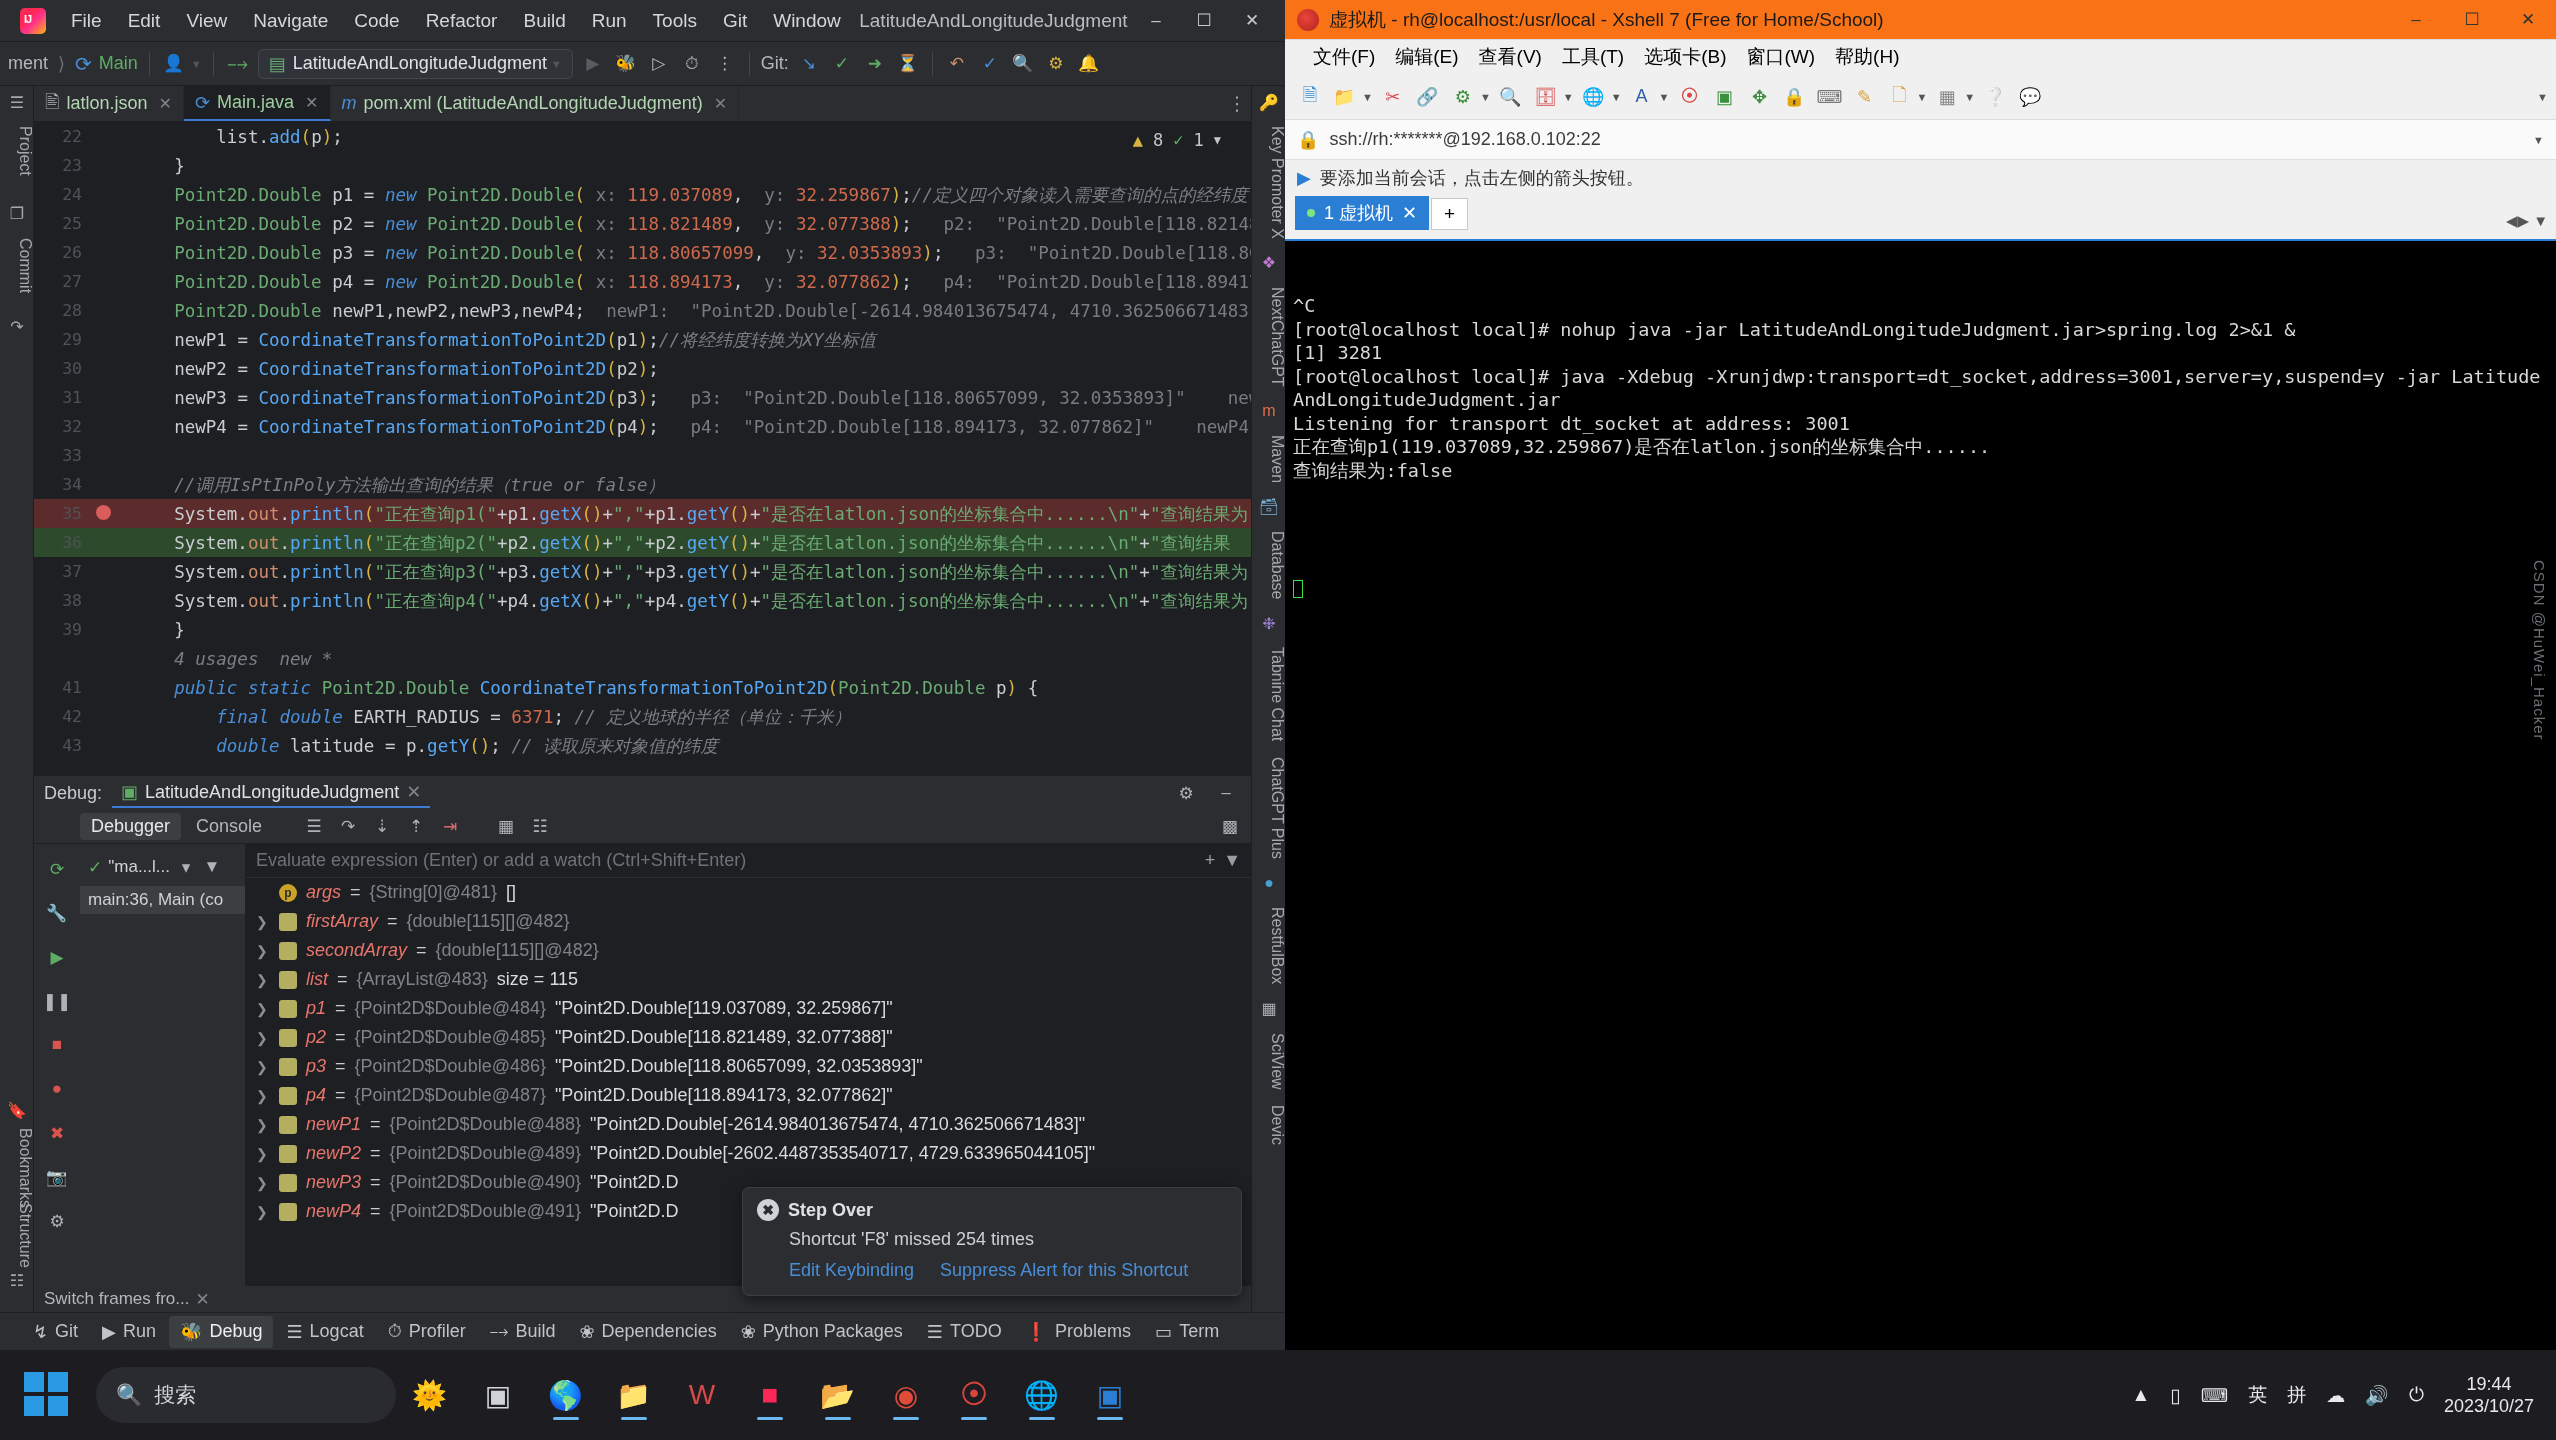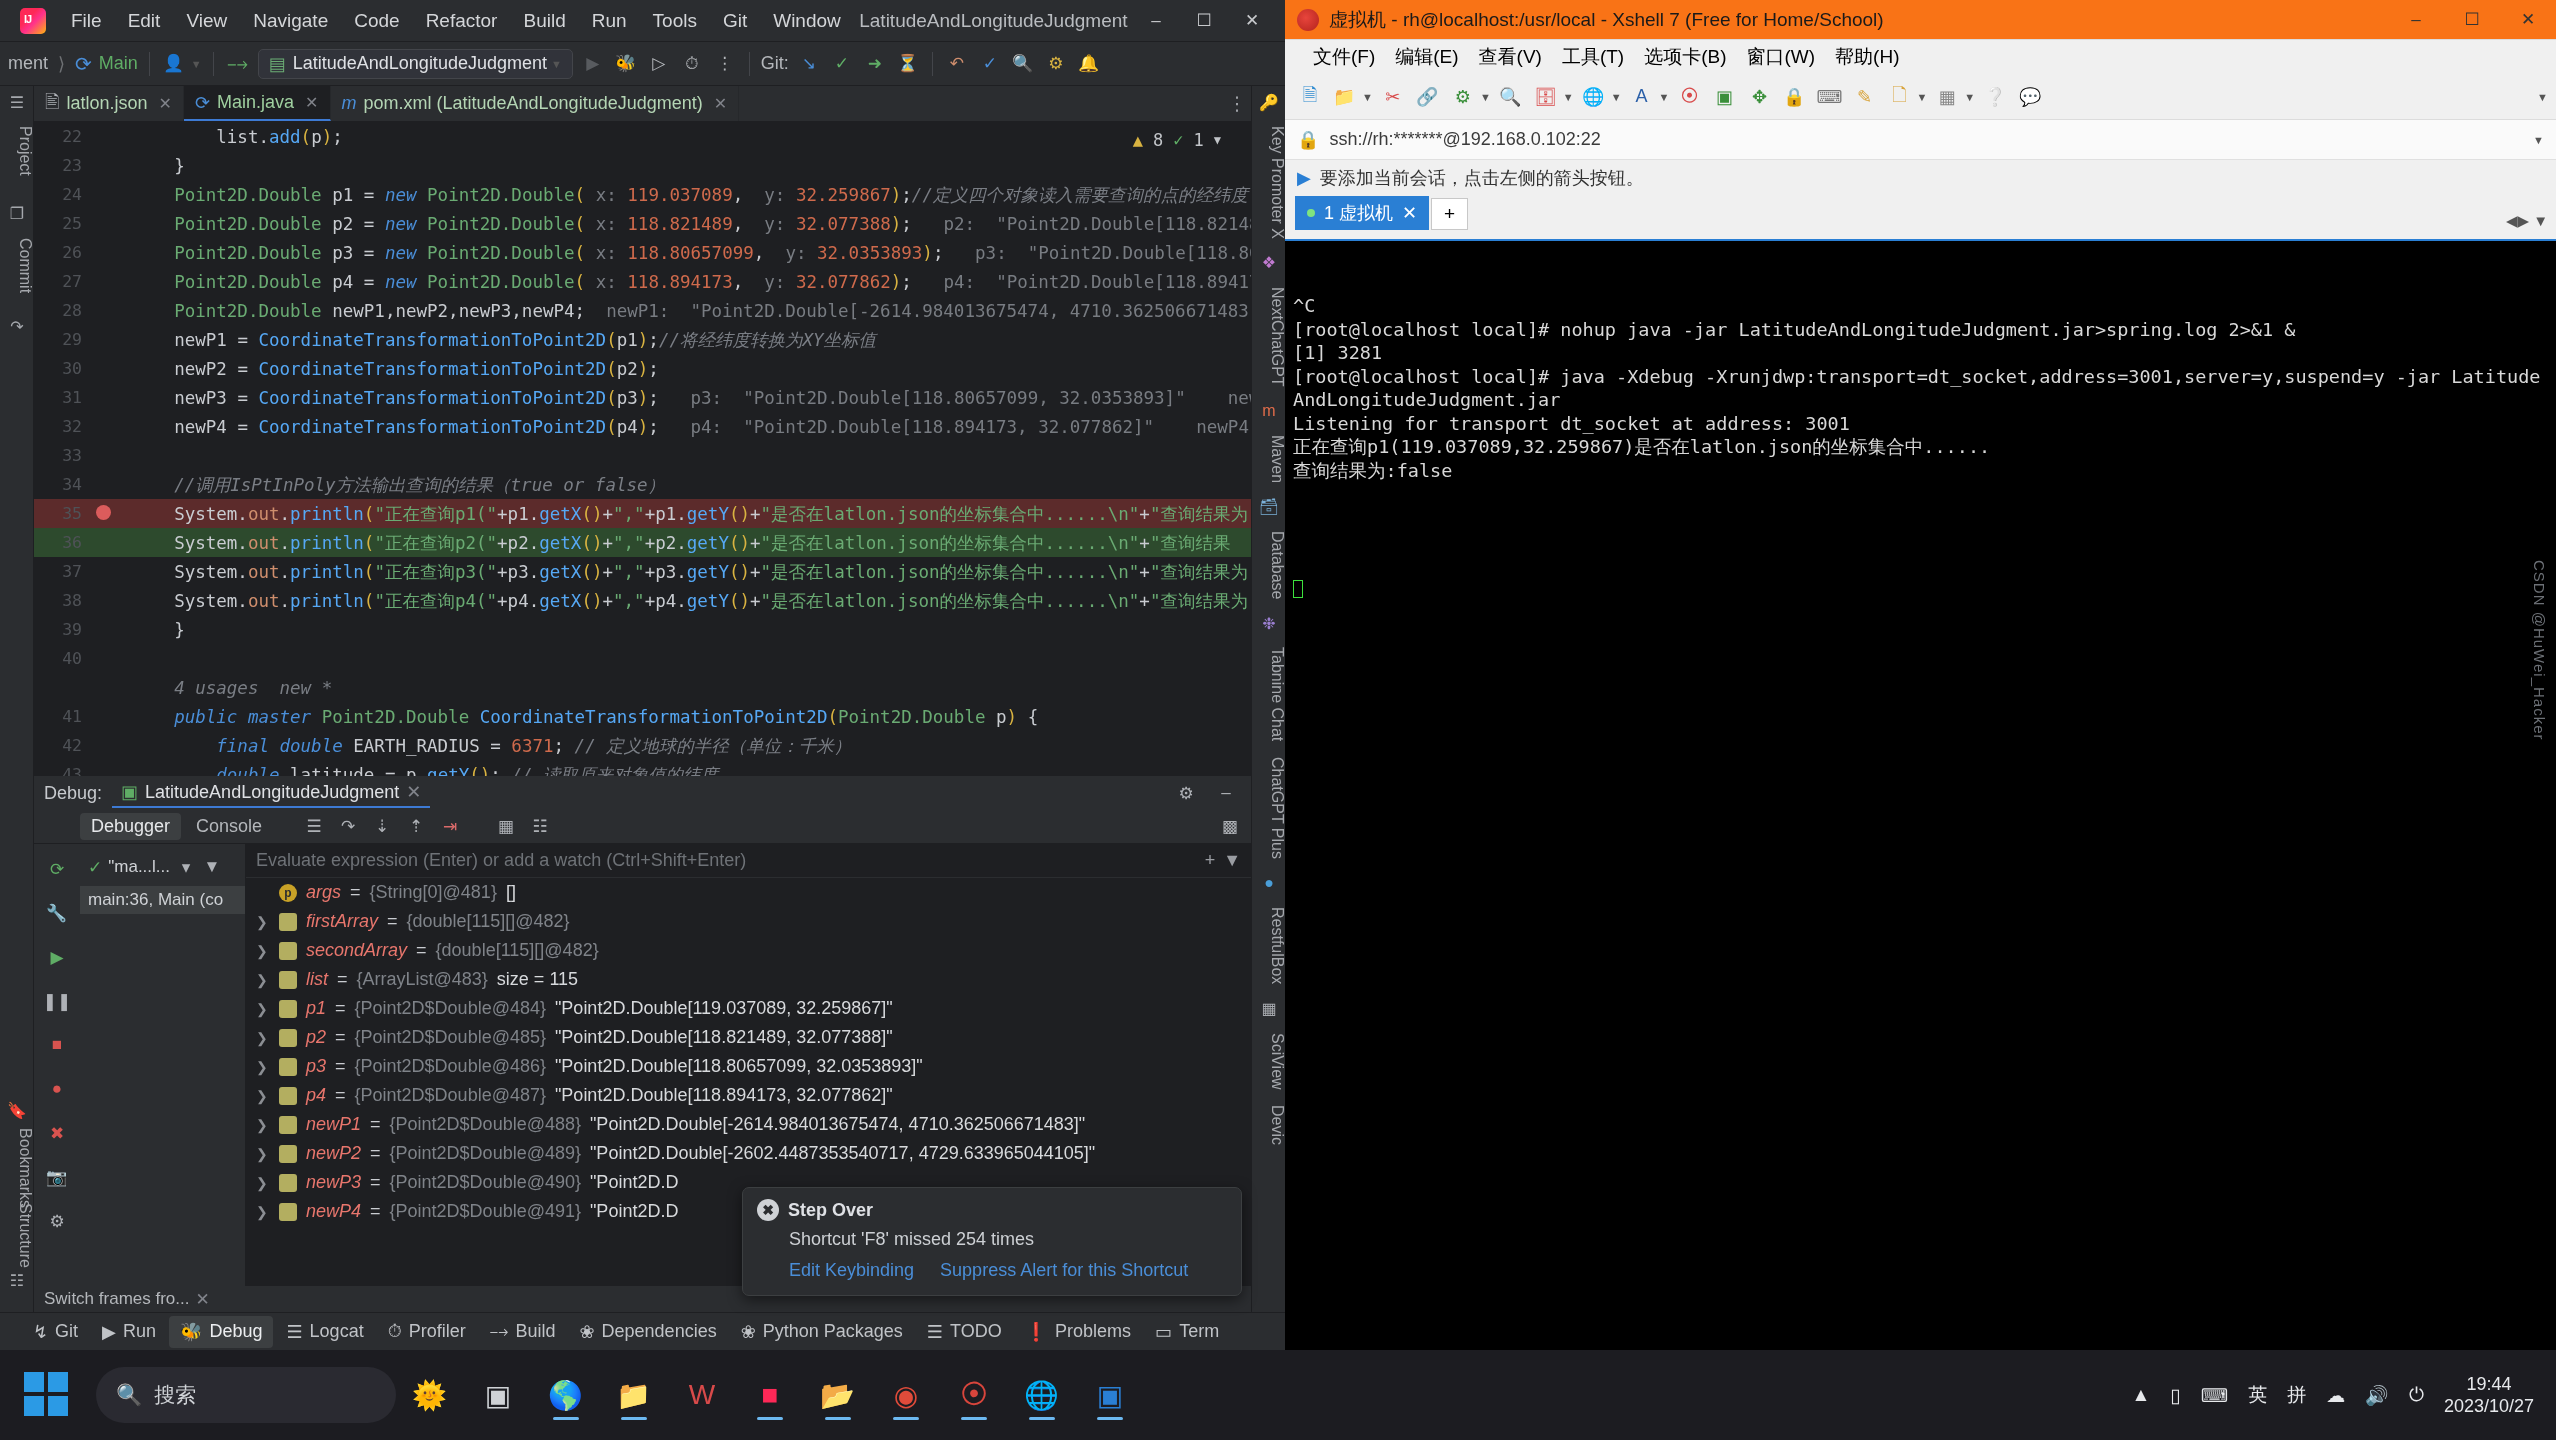--- a/index.html
+++ b/index.html
@@ -344,23 +344,22 @@
             <div class="code-row"><div class="ln">30</div><div class="gut2"></div><div class="code-txt"><span class="id">    newP2</span> <span class="op">=</span> <span class="fn">CoordinateTransformationToPoint2D</span><span class="yl">(</span><span class="id">p2</span><span class="yl">)</span><span class="op">;</span></div></div>
             <div class="code-row"><div class="ln">31</div><div class="gut2"></div><div class="code-txt"><span class="id">    newP3</span> <span class="op">=</span> <span class="fn">CoordinateTransformationToPoint2D</span><span class="yl">(</span><span class="id">p3</span><span class="yl">)</span><span class="op">;</span>   <span class="hint">p3:  "Point2D.Double[118.80657099, 32.0353893]"</span>    <span class="hint">new</span></div></div>
             <div class="code-row"><div class="ln">32</div><div class="gut2"></div><div class="code-txt"><span class="id">    newP4</span> <span class="op">=</span> <span class="fn">CoordinateTransformationToPoint2D</span><span class="yl">(</span><span class="id">p4</span><span class="yl">)</span><span class="op">;</span>   <span class="hint">p4:  "Point2D.Double[118.894173, 32.077862]"</span>    <span class="hint">newP4</span></div></div>
             <div class="code-row"><div class="ln">33</div><div class="gut2"></div><div class="code-txt"></div></div>
             <div class="code-row"><div class="ln">34</div><div class="gut2"></div><div class="code-txt"><span class="cm">    //调用IsPtInPoly方法输出查询的结果（true or false）</span></div></div>
             <div class="code-row row-bp"><div class="ln">35</div><div class="gut2"><span class="bp-dot"></span></div><div class="code-txt"><span class="id">    System</span><span class="op">.</span><span class="k">out</span><span class="op">.</span><span class="fn">println</span><span class="yl">(</span><span class="st">"正在查询p1("</span><span class="op">+</span><span class="id">p1</span><span class="op">.</span><span class="fn">getX</span><span class="yl">()</span><span class="op">+</span><span class="st">","</span><span class="op">+</span><span class="id">p1</span><span class="op">.</span><span class="fn">getY</span><span class="yl">()</span><span class="op">+</span><span class="st">"是否在latlon.json的坐标集合中......\n"</span><span class="op">+</span><span class="st">"查询结果为</span></div></div>
             <div class="code-row row-cur"><div class="ln">36</div><div class="gut2"></div><div class="code-txt"><span class="id">    System</span><span class="op">.</span><span class="k">out</span><span class="op">.</span><span class="fn">println</span><span class="yl">(</span><span class="st">"正在查询p2("</span><span class="op">+</span><span class="id">p2</span><span class="op">.</span><span class="fn">getX</span><span class="yl">()</span><span class="op">+</span><span class="st">","</span><span class="op">+</span><span class="id">p2</span><span class="op">.</span><span class="fn">getY</span><span class="yl">()</span><span class="op">+</span><span class="st">"是否在latlon.json的坐标集合中......\n"</span><span class="op">+</span><span class="st">"查询结果</span></div></div>
             <div class="code-row"><div class="ln">37</div><div class="gut2"></div><div class="code-txt"><span class="id">    System</span><span class="op">.</span><span class="k">out</span><span class="op">.</span><span class="fn">println</span><span class="yl">(</span><span class="st">"正在查询p3("</span><span class="op">+</span><span class="id">p3</span><span class="op">.</span><span class="fn">getX</span><span class="yl">()</span><span class="op">+</span><span class="st">","</span><span class="op">+</span><span class="id">p3</span><span class="op">.</span><span class="fn">getY</span><span class="yl">()</span><span class="op">+</span><span class="st">"是否在latlon.json的坐标集合中......\n"</span><span class="op">+</span><span class="st">"查询结果为</span></div></div>
             <div class="code-row"><div class="ln">38</div><div class="gut2"></div><div class="code-txt"><span class="id">    System</span><span class="op">.</span><span class="k">out</span><span class="op">.</span><span class="fn">println</span><span class="yl">(</span><span class="st">"正在查询p4("</span><span class="op">+</span><span class="id">p4</span><span class="op">.</span><span class="fn">getX</span><span class="yl">()</span><span class="op">+</span><span class="st">","</span><span class="op">+</span><span class="id">p4</span><span class="op">.</span><span class="fn">getY</span><span class="yl">()</span><span class="op">+</span><span class="st">"是否在latlon.json的坐标集合中......\n"</span><span class="op">+</span><span class="st">"查询结果为</span></div></div>
             <div class="code-row"><div class="ln">39</div><div class="gut2"></div><div class="code-txt"><span class="br">    }</span></div></div>
-            <div class="code-row"><div class="ln">40</div><div class="gut2"></div><div class="code-txt"></div></div>
             <div class="code-row"><div class="ln"></div><div class="gut2"></div><div class="code-txt"><span class="cm">    4 usages  new *</span></div></div>
-            <div class="code-row"><div class="ln">41</div><div class="gut2"></div><div class="code-txt"><span class="kw">    public master</span> <span class="ty">Point2D.Double</span> <span class="fn">CoordinateTransformationToPoint2D</span><span class="yl">(</span><span class="ty">Point2D.Double</span> <span class="id">p</span><span class="yl">)</span> <span class="br">{</span></div></div>
+            <div class="code-row"><div class="ln">41</div><div class="gut2"></div><div class="code-txt"><span class="kw">    public static</span> <span class="ty">Point2D.Double</span> <span class="fn">CoordinateTransformationToPoint2D</span><span class="yl">(</span><span class="ty">Point2D.Double</span> <span class="id">p</span><span class="yl">)</span> <span class="br">{</span></div></div>
             <div class="code-row"><div class="ln">42</div><div class="gut2"></div><div class="code-txt"><span class="kw">        final double</span> <span class="id">EARTH_RADIUS</span> <span class="op">=</span> <span class="nu">6371</span><span class="op">;</span> <span class="cm">// 定义地球的半径（单位：千米）</span></div></div>
             <div class="code-row"><div class="ln">43</div><div class="gut2"></div><div class="code-txt"><span class="kw">        double</span> <span class="id">latitude</span> <span class="op">=</span> <span class="id">p</span><span class="op">.</span><span class="fn">getY</span><span class="yl">()</span><span class="op">;</span> <span class="cm">// 读取原来对象值的纬度</span></div></div>
           </div>
       </div>
     </div>
 
     <div class="debug">
       <div class="dbg-head">
         <span>Debug:</span>
         <div class="dbg-tabchip">

